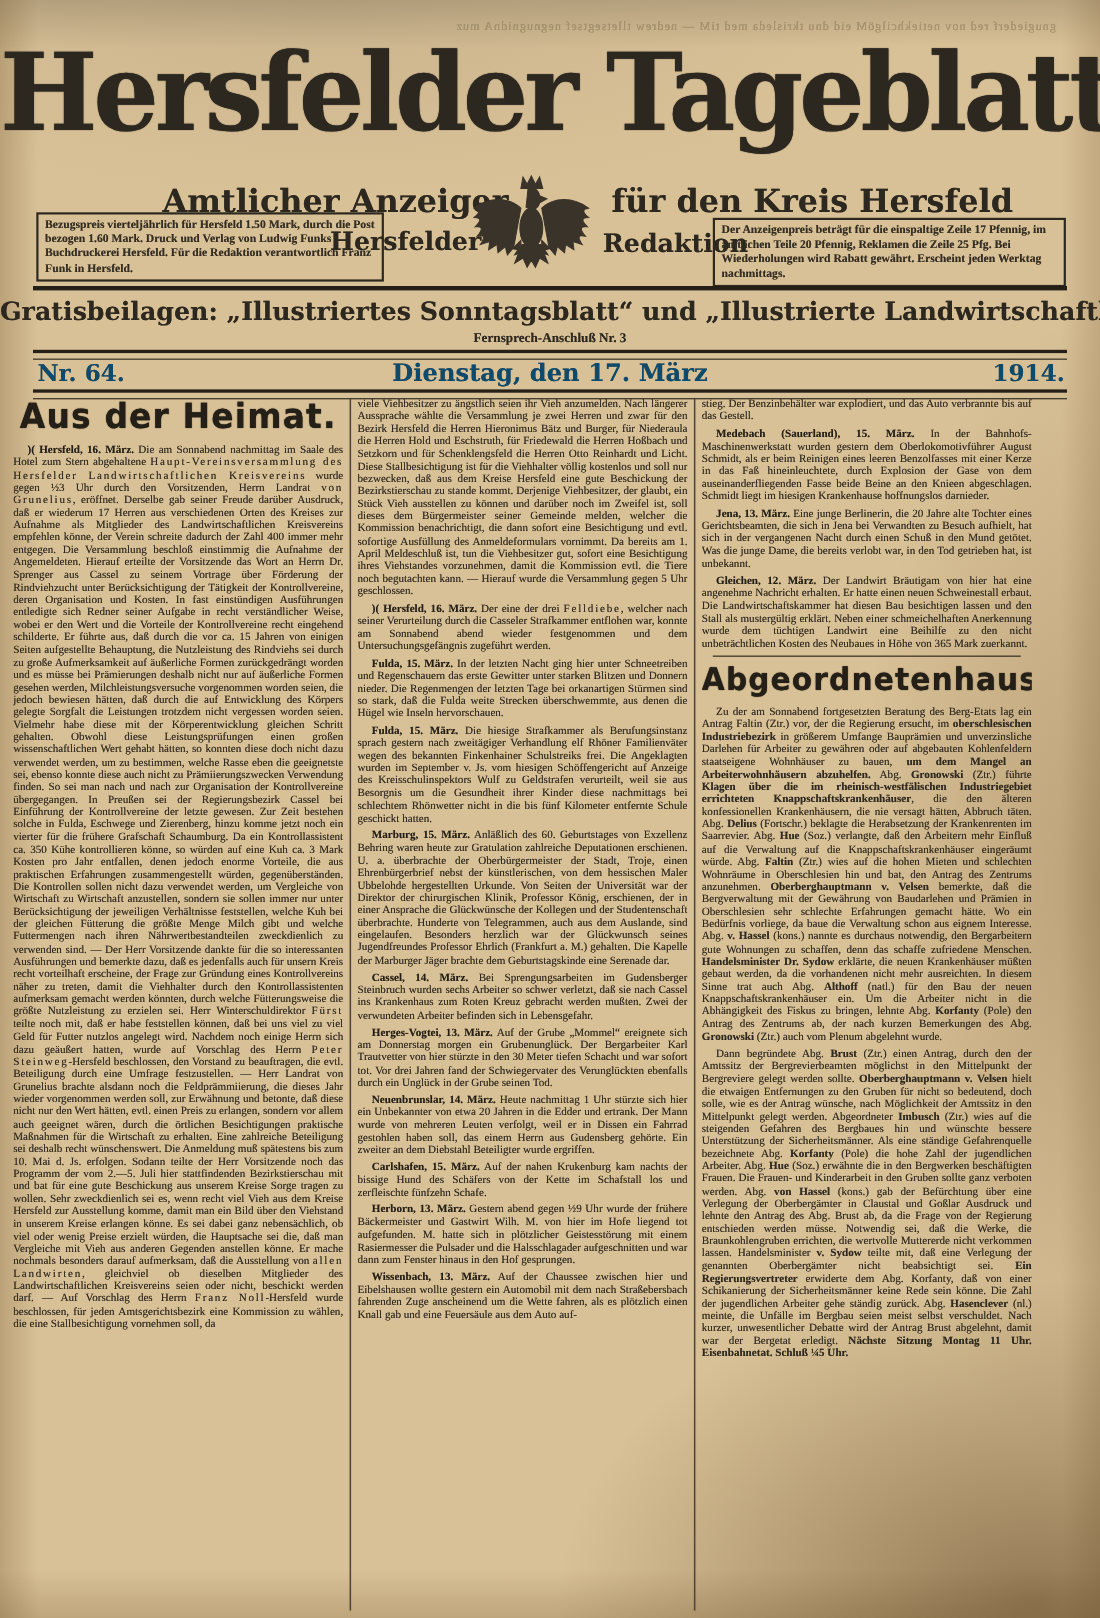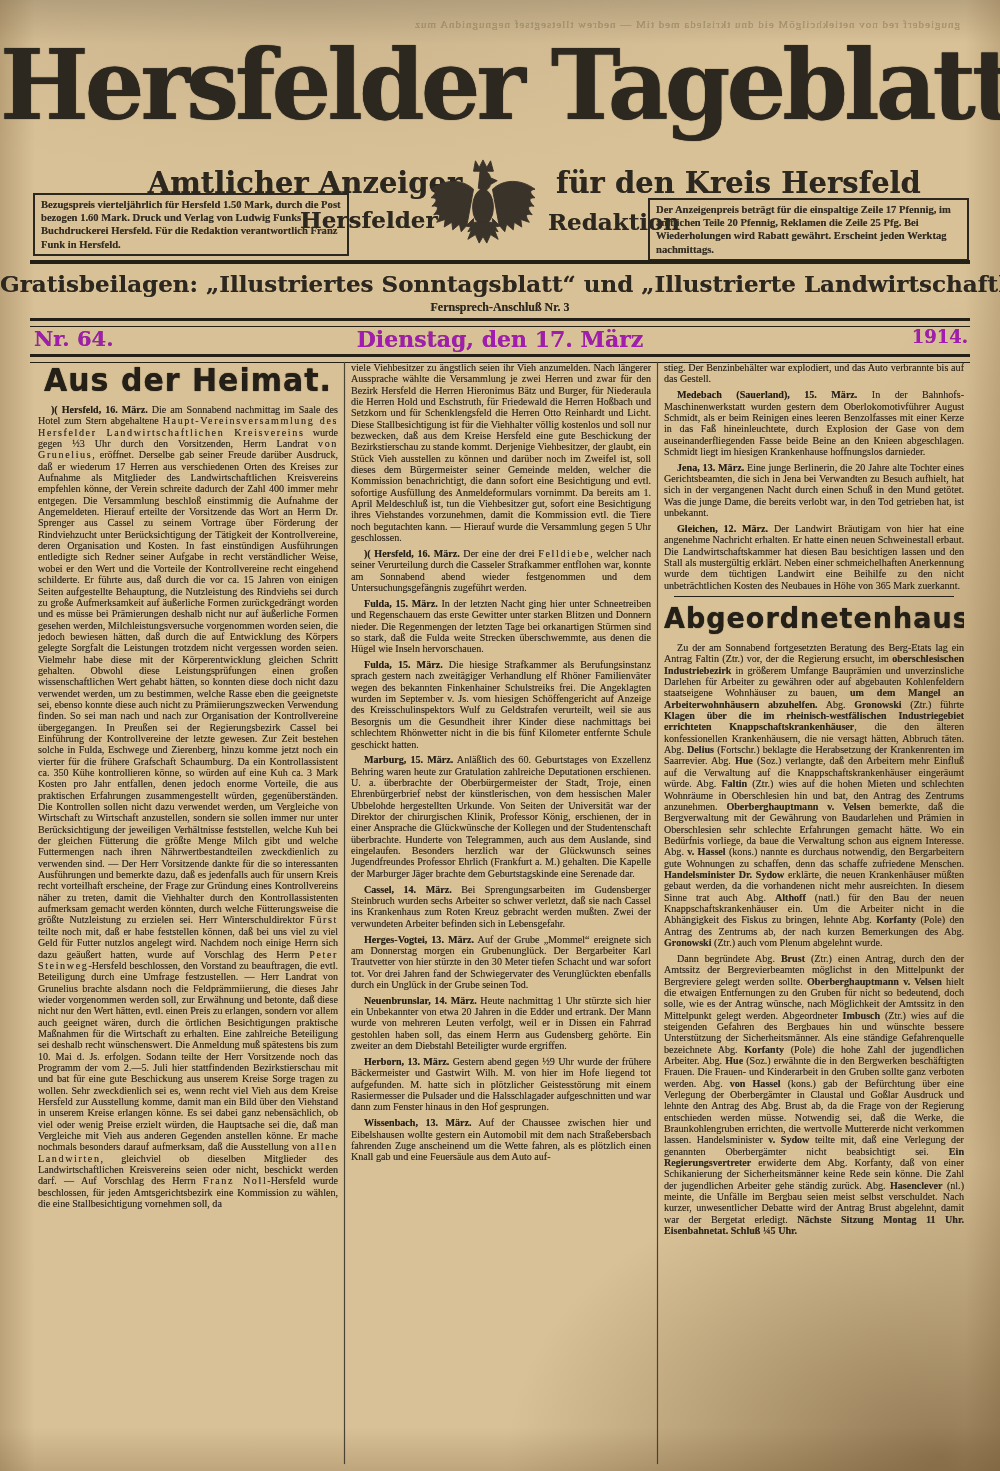--- a/index.html
+++ b/index.html
@@ -35,25 +35,25 @@
     font-size:10.6px;line-height:13.2px;font-weight:bold;color:#332d23;
   }
   .eagle{position:absolute;left:424px;top:158px;width:118px;height:104px;}
   .gratis{
     position:absolute;top:270px;left:0;width:1000px;text-align:center;
     font-family:"DejaVu Serif", serif;font-weight:bold;font-size:23px;color:#2c2820;white-space:nowrap;
   }
   .phone{position:absolute;top:300px;left:0;width:1000px;text-align:center;font-weight:bold;font-size:12px;color:#2c2820;}
   .hr-heavy{position:absolute;left:30px;width:940px;border-top:4px solid #241f17;}
   .hr-double{position:absolute;left:30px;width:940px;height:5px;border-top:3px solid #241f17;border-bottom:1px solid #241f17;}
-  .datebar{position:absolute;top:326px;left:30px;width:940px;height:26px;font-family:"DejaVu Serif", serif;font-weight:bold;color:#a21caf;}
+  .datebar{position:absolute;top:326px;left:30px;width:940px;height:26px;font-family:"DejaVu Serif", serif;font-weight:bold;color:#0c4a6e;}
   .datebar .iss{position:absolute;left:4px;top:0;font-size:21px;}
   .datebar .dat{position:absolute;left:0;width:100%;text-align:center;top:0;font-size:22px;}
-  .datebar .yr{position:absolute;right:2px;top:0;font-size:18px;}
-  .cols{position:absolute;top:362px;left:38px;width:940px;height:1106px;display:flex;}
+  .datebar .yr{position:absolute;right:2px;top:0;font-size:21px;}
+  .cols{position:absolute;top:362px;left:12px;width:940px;height:1106px;display:flex;}
   .col{width:300px;height:1106px;overflow:hidden;}
   .divider{width:1px;background:#4a4233;margin:0 6px;height:1102px;box-shadow:0 0 1px #4a4233;}
   .headline{
     font-family:"DejaVu Sans", sans-serif;font-weight:bold;text-align:center;
     font-size:30px;letter-spacing:1px;color:#241f17;margin:0 0 7px 0;
     transform:scaleY(1.05);text-shadow:0 0 1px #241f17;
   }
   .headline2{font-size:27px;margin:6px 0 8px 0;}
   .para{
     font-size:10.1px;line-height:11.35px;text-align:justify;
@@ -116,20 +116,21 @@
   <div class="col" data-name="column-middle">
     <div data-name="middle-column-articles">
         <p class="para" data-name="news-paragraph">viele Viehbesitzer zu ängstlich seien ihr Vieh anzumelden. Nach längerer Aussprache wählte die Versammlung je zwei Herren und zwar für den Bezirk Hersfeld die Herren Hieronimus Bätz und Burger, für Niederaula die Herren Hold und Eschstruth, für Friedewald die Herren Hoßbach und Setzkorn und für Schenklengsfeld die Herren Otto Reinhardt und Licht. Diese Stallbesichtigung ist für die Viehhalter völlig kostenlos und soll nur bezwecken, daß aus dem Kreise Hersfeld eine gute Beschickung der Bezirkstierschau zu stande kommt. Derjenige Viehbesitzer, der glaubt, ein Stück Vieh ausstellen zu können und darüber noch im Zweifel ist, soll dieses dem Bürgermeister seiner Gemeinde melden, welcher die Kommission benachrichtigt, die dann sofort eine Besichtigung und evtl. sofortige Ausfüllung des Anmeldeformulars vornimmt. Da bereits am 1. April Meldeschluß ist, tun die Viehbesitzer gut, sofort eine Besichtigung ihres Viehstandes vorzunehmen, damit die Kommission evtl. die Tiere noch begutachten kann. — Hierauf wurde die Versammlung gegen 5 Uhr geschlossen.</p>
         <p class="para ind" data-name="news-paragraph"><b class="plead" data-name="dateline-lead">)( Hersfeld, 16. März.</b> Der eine der drei <span class="sp">Felldiebe</span>, welcher nach seiner Verurteilung durch die Casseler Strafkammer entflohen war, konnte am Sonnabend abend wieder festgenommen und dem Untersuchungsgefängnis zugeführt werden.</p>
         <p class="para ind" data-name="news-paragraph"><b class="plead" data-name="dateline-lead">Fulda, 15. März.</b> In der letzten Nacht ging hier unter Schneetreiben und Regenschauern das erste Gewitter unter starken Blitzen und Donnern nieder. Die Regenmengen der letzten Tage bei orkanartigen Stürmen sind so stark, daß die Fulda weite Strecken überschwemmte, aus denen die Hügel wie Inseln hervorschauen.</p>
         <p class="para ind" data-name="news-paragraph"><b class="plead" data-name="dateline-lead">Fulda, 15. März.</b> Die hiesige Strafkammer als Berufungsinstanz sprach gestern nach zweitägiger Verhandlung elf Rhöner Familienväter wegen des bekannten Finkenhainer Schulstreiks frei. Die Angeklagten wurden im September v. Js. vom hiesigen Schöffengericht auf Anzeige des Kreisschulinspektors Wulf zu Geldstrafen verurteilt, weil sie aus Besorgnis um die Gesundheit ihrer Kinder diese nachmittags bei schlechtem Rhönwetter nicht in die bis fünf Kilometer entfernte Schule geschickt hatten.</p>
         <p class="para ind" data-name="news-paragraph"><b class="plead" data-name="dateline-lead">Marburg, 15. März.</b> Anläßlich des 60. Geburtstages von Exzellenz Behring waren heute zur Gratulation zahlreiche Deputationen erschienen. U. a. überbrachte der Oberbürgermeister der Stadt, Troje, einen Ehrenbürgerbrief nebst der künstlerischen, von dem hessischen Maler Ubbelohde hergestellten Urkunde. Von Seiten der Universität war der Direktor der chirurgischen Klinik, Professor König, erschienen, der in einer Ansprache die Glückwünsche der Kollegen und der Studentenschaft überbrachte. Hunderte von Telegrammen, auch aus dem Auslande, sind eingelaufen. Besonders herzlich war der Glückwunsch seines Jugendfreundes Professor Ehrlich (Frankfurt a. M.) gehalten. Die Kapelle der Marburger Jäger brachte dem Geburtstagskinde eine Serenade dar.</p>
         <p class="para ind" data-name="news-paragraph"><b class="plead" data-name="dateline-lead">Cassel, 14. März.</b> Bei Sprengungsarbeiten im Gudensberger Steinbruch wurden sechs Arbeiter so schwer verletzt, daß sie nach Cassel ins Krankenhaus zum Roten Kreuz gebracht werden mußten. Zwei der verwundeten Arbeiter befinden sich in Lebensgefahr.</p>
         <p class="para ind" data-name="news-paragraph"><b class="plead" data-name="dateline-lead">Herges-Vogtei, 13. März.</b> Auf der Grube „Mommel“ ereignete sich am Donnerstag morgen ein Grubenunglück. Der Bergarbeiter Karl Trautvetter von hier stürzte in den 30 Meter tiefen Schacht und war sofort tot. Vor drei Jahren fand der Schwiegervater des Verunglückten ebenfalls durch ein Unglück in der Grube seinen Tod.</p>
         <p class="para ind" data-name="news-paragraph"><b class="plead" data-name="dateline-lead">Neuenbrunslar, 14. März.</b> Heute nachmittag 1 Uhr stürzte sich hier ein Unbekannter von etwa 20 Jahren in die Edder und ertrank. Der Mann wurde von mehreren Leuten verfolgt, weil er in Dissen ein Fahrrad gestohlen haben soll, das einem Herrn aus Gudensberg gehörte. Ein zweiter an dem Diebstahl Beteiligter wurde ergriffen.</p>
+        <p class="para ind" data-name="news-paragraph"><b class="plead" data-name="dateline-lead">Carlshafen, 15. März.</b> Auf der nahen Krukenburg kam nachts der bissige Hund des Schäfers von der Kette im Schafstall los und zerfleischte fünfzehn Schafe.</p>
         <p class="para ind" data-name="news-paragraph"><b class="plead" data-name="dateline-lead">Herborn, 13. März.</b> Gestern abend gegen ½9 Uhr wurde der frühere Bäckermeister und Gastwirt Wilh. M. von hier im Hofe liegend tot aufgefunden. M. hatte sich in plötzlicher Geistesstörung mit einem Rasiermesser die Pulsader und die Halsschlagader aufgeschnitten und war dann zum Fenster hinaus in den Hof gesprungen.</p>
         <p class="para ind" data-name="news-paragraph"><b class="plead" data-name="dateline-lead">Wissenbach, 13. März.</b> Auf der Chaussee zwischen hier und Eibelshausen wollte gestern ein Automobil mit dem nach Straßebersbach fahrenden Zuge anscheinend um die Wette fahren, als es plötzlich einen Knall gab und eine Feuersäule aus dem Auto auf-</p>
       </div>
   </div>
   <div class="divider" data-name="column-divider"></div>
   <div class="col" data-name="column-right">
     <div data-name="right-column-articles-top">
         <p class="para" data-name="news-paragraph">stieg. Der Benzinbehälter war explodiert, und das Auto verbrannte bis auf das Gestell.</p>
         <p class="para ind" data-name="news-paragraph"><b class="plead" data-name="dateline-lead">Medebach (Sauerland), 15. März.</b> In der Bahnhofs-Maschinenwerkstatt wurden gestern dem Oberlokomotivführer August Schmidt, als er beim Reinigen eines leeren Benzolfasses mit einer Kerze in das Faß hineinleuchtete, durch Explosion der Gase von dem auseinanderfliegenden Fasse beide Beine an den Knieen abgeschlagen. Schmidt liegt im hiesigen Krankenhause hoffnungslos darnieder.</p>
         <p class="para ind" data-name="news-paragraph"><b class="plead" data-name="dateline-lead">Jena, 13. März.</b> Eine junge Berlinerin, die 20 Jahre alte Tochter eines Gerichtsbeamten, die sich in Jena bei Verwandten zu Besuch aufhielt, hat sich in der vergangenen Nacht durch einen Schuß in den Mund getötet. Was die junge Dame, die bereits verlobt war, in den Tod getrieben hat, ist unbekannt.</p>

